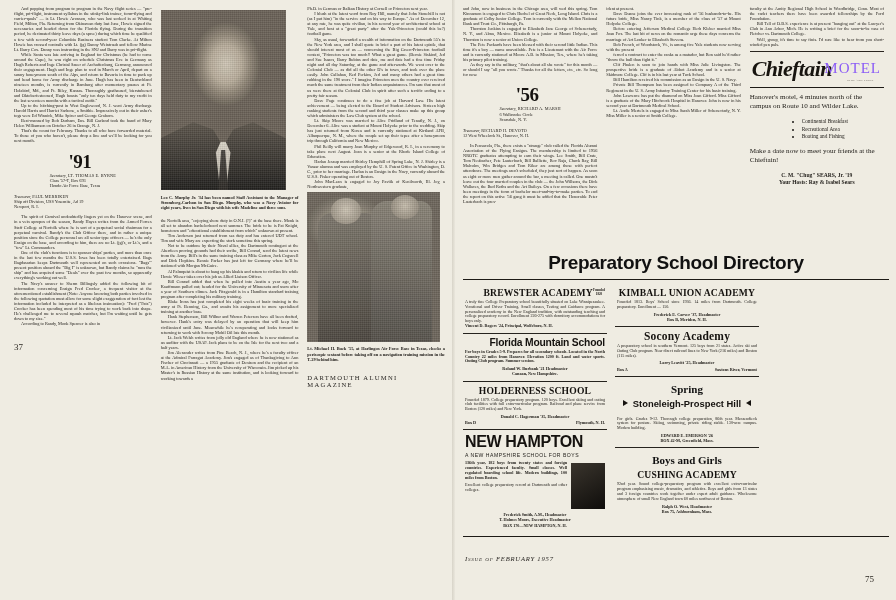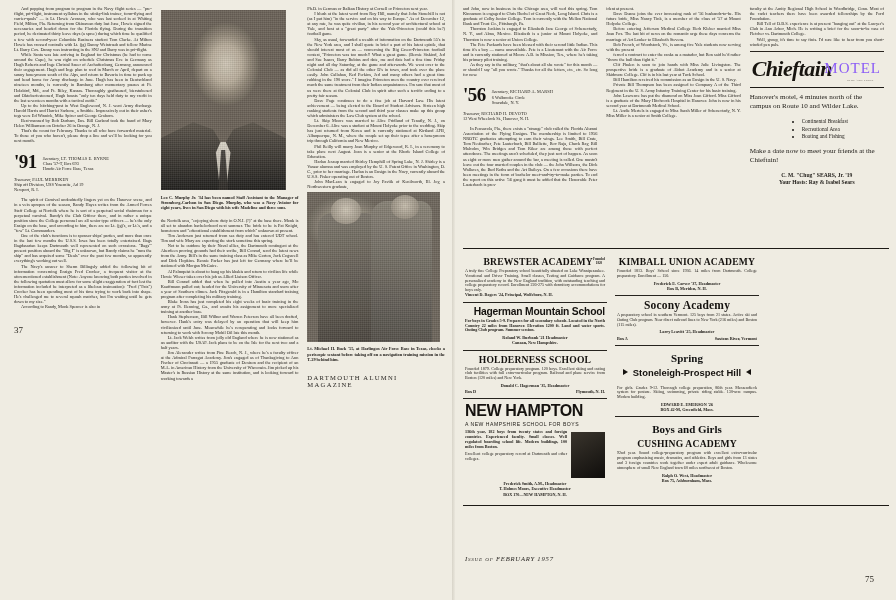--- a/index.html
+++ b/index.html
@@ -19,21 +19,21 @@
   .cols{display:flex;gap:9px;}
   .col{width:141px;}
   .page.right .cols .col{width:136px;}
 
   p{margin:0 0 0 0;text-indent:7px;text-align:justify;
     font-size:4.35px;line-height:5.1px;color:#1d1a16;
     hyphens:auto;-webkit-hyphens:auto;}
   p.noind{text-indent:0;}
 
   
-  .yearhead{display:flex;align-items:flex-start;margin:9px 0 5px 0;}
+  .yearhead{display:flex;align-items:center;margin:9px 0 5px 0;flex-direction:column;}
   .yearnum{font-size:19px;line-height:17px;font-weight:bold;letter-spacing:-.5px;
            color:#15120f;margin-right:6px;font-family:"Liberation Serif",serif;}
   .yearinfo{font-size:4.3px;line-height:5.4px;padding-top:3px;color:#1d1a16;}
   .yearinfo .sec{font-style:italic;}
   .smallcaps{font-variant:small-caps;letter-spacing:.15px;}
   .treas{font-size:4.3px;line-height:5.2px;margin-top:5px;color:#1d1a16;}
   .treas .lbl{font-style:italic;}
 
   
   .photo{background:#6e6a63;position:relative;overflow:hidden;}
@@ -270,37 +270,38 @@
           </ul>
           <div class="motel-body">Make a date now to meet your friends at the Chieftain!</div>
           <div class="motel-foot">C. M. "Chug" SEARS, Jr. '19</div>
           <div class="motel-foot" style="margin-top:0">Your Hosts: Ray &amp; Isabel Sears</div>
         </div>
       </div>
 
     </div>
 
     <div style="position:absolute;left:8px;top:248px;width:426px;">
+      <div class="dirtitle">Preparatory School Directory</div>
       <div class="dirbox">
         <div class="dircols">
 
           <div class="dircol">
 
             <div class="entry">
               <div class="founded">
                 <span>Founded</span><br>
                 <span>1820</span>
               </div>
               <div class="name-serif name-left">BREWSTER ACADEMY</div>
               <div class="body">A truly fine College Preparatory school beautifully situated on Lake Winnipesaukee. Vocational and Driver Training. Small classes, Testing and Guidance program. A personalized academy in the New England tradition, with outstanding teaching and college preparatory record. Enrollment 226-275 with dormitory accommodations for boys only.</div>
               <div class="body" style="font-weight:bold">Vincent D. Rogers '24, Principal, Wolfeboro, N. H.</div>
             </div>
 
             <div class="entry">
-              <div class="name-sans name-left">Hagerman Mountain School</div>
+              <div class="name-sans name-left">Florida Mountain School</div>
               <div class="body" style="font-weight:bold">For boys in Grades 5-9. Prepares for all secondary schools. Located in the North Country 22 miles from Hanover. Elevation 1200 ft. Land and water sports. Outing Club program. Summer session.</div>
               <div class="who">Roland W. Burbank '21 Headmaster</div>
               <div class="who" style="margin-top:0">Canaan, New Hampshire.</div>
             </div>
 
             <div class="entry">
               <div class="name-serif">HOLDERNESS SCHOOL</div>
               <div class="body">Founded 1879. College preparatory program. 120 boys. Excellent skiing and outing club facilities with full extra-curricular program. Railroad and plane service from Boston (120 miles) and New York.</div>
               <div class="who">Donald C. Hagerman '35, Headmaster</div>
               <div class="split">

